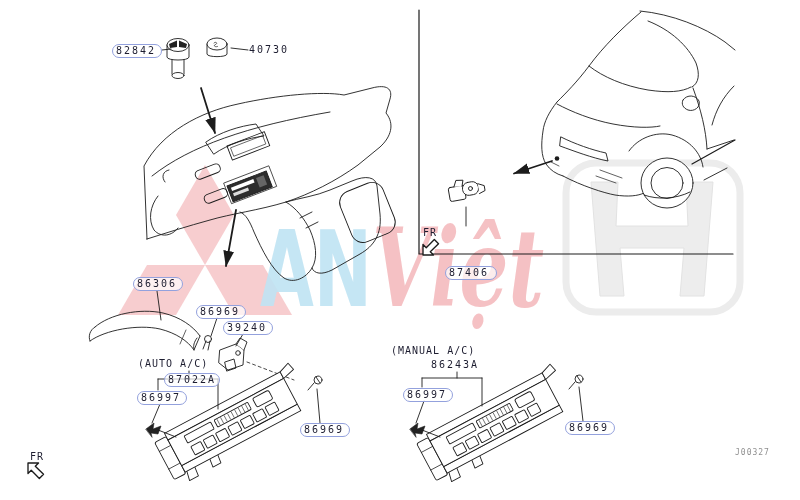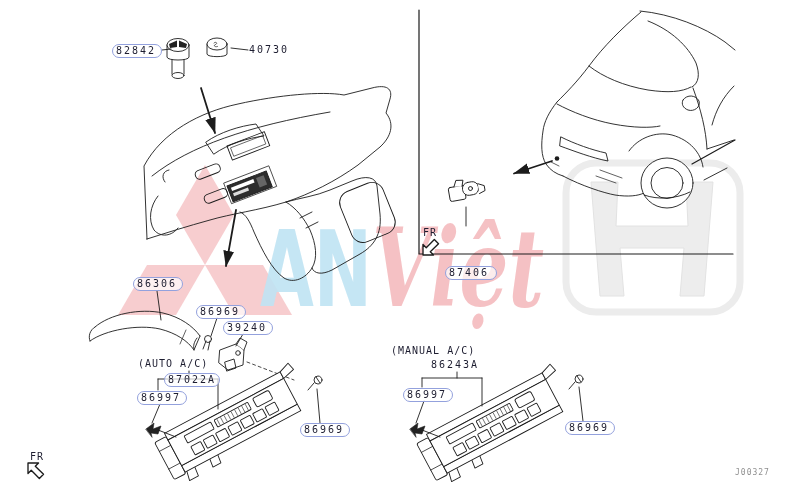--- a/index.html
+++ b/index.html
@@ -226,14 +226,14 @@
 
   <div class="plabel caption" style="left:391px;top:345px;">(MANUAL A/C)</div>
   <div class="plabel" style="left:431px;top:359px;">86243A</div>
   <div class="plabel boxed" style="left:403px;top:388px;width:42px;">86997</div>
   <div class="plabel boxed" style="left:565px;top:421px;width:42px;">86969</div>
 
   <div class="plabel boxed" style="left:445px;top:226px;width:44px;margin-top:40px;">87406</div>
   <div class="plabel caption" style="left:423px;top:227px;">FR</div>
   <div class="plabel caption" style="left:30px;top:451px;">FR</div>
 
-  <div class="docnum" style="left:735px;top:468px;">J00327</div>
+  <div class="docnum" style="left:735px;top:448px;">J00327</div>
 </div>
 
 </body></html>

